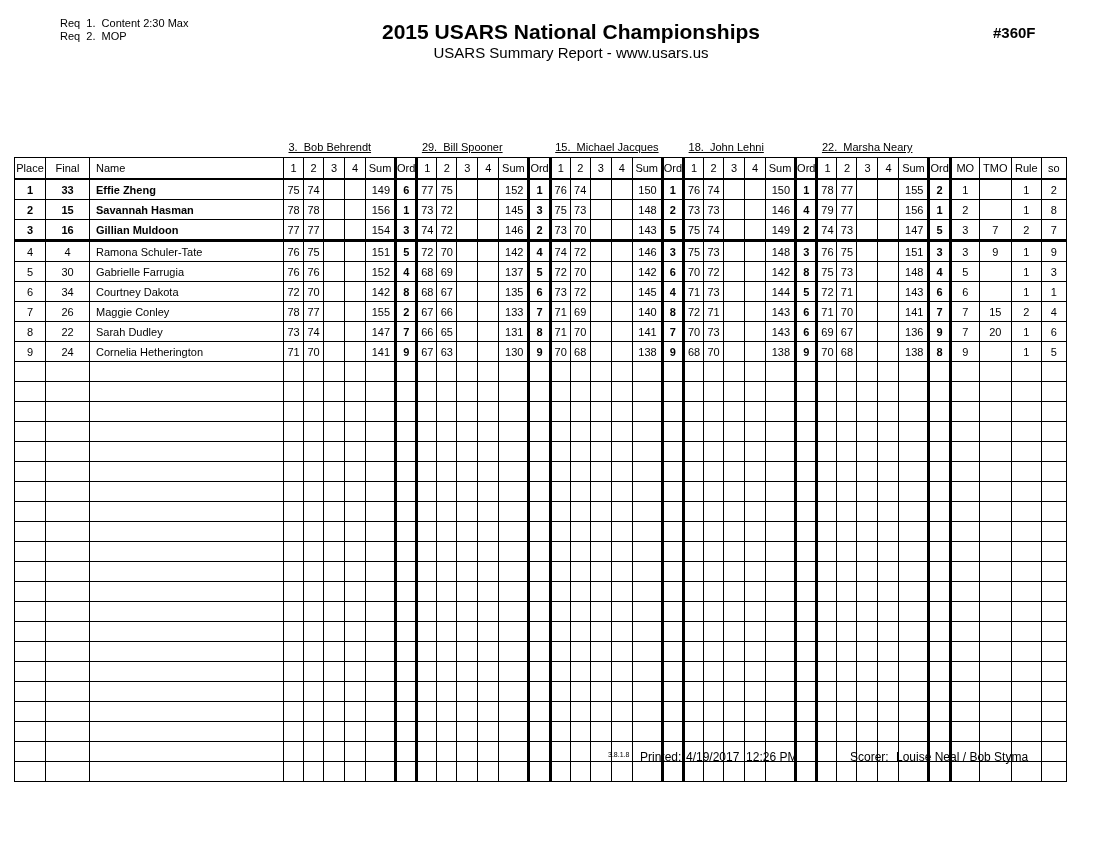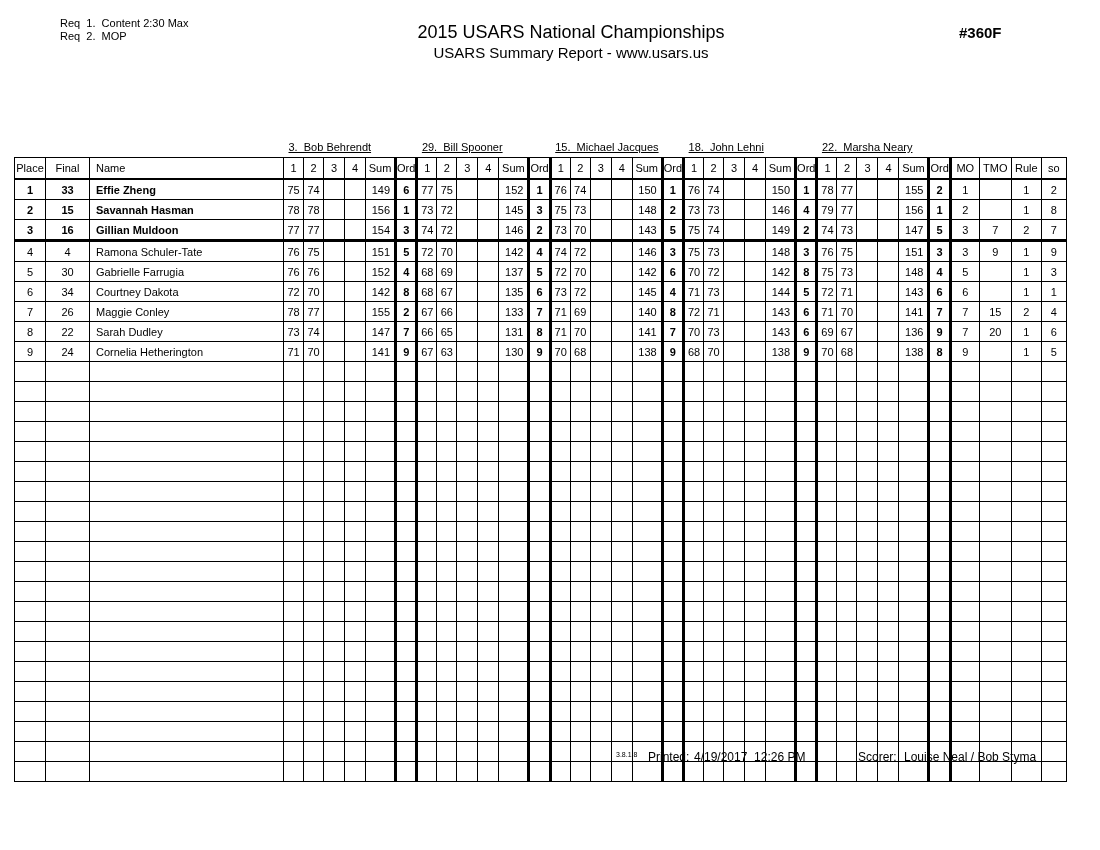--- a/index.html
+++ b/index.html
@@ -9,26 +9,26 @@
     font-family:"Liberation Sans",sans-serif;
     color:#000;
   }
   .pre{white-space:pre;margin-left:42px;}
 
   
   .req-block{position:absolute;left:18px;top:17px;font-size:11px;line-height:13px;}
 
   
   .title-block{position:absolute;left:0;top:22px;width:1100px;text-align:center;}
-  .title-block .t1{font-size:18px;font-weight:normal;line-height:20px;}
+  .title-block .t1{font-size:21px;font-weight:bold;line-height:20px;}
   .title-block .t2{font-size:14px;line-height:21px;}
   .title-block .t3{font-size:19px;font-weight:bold;line-height:23px;}
   .title-block .t4{font-size:15px;line-height:22px;}
 
-  .doc-number{position:absolute;left:959px;top:24px;font-size:15px;font-weight:bold;}
+  .doc-number{position:absolute;left:993px;top:24px;font-size:15px;font-weight:bold;}
 
   
   table{border-collapse:collapse;table-layout:fixed;position:absolute;left:14px;top:137px;}
   td,th{
     border:1px solid #000;
     font-family:"Liberation Sans",sans-serif;
     font-size:11px;font-weight:normal;
     padding:0;height:19px;
     text-align:center;vertical-align:middle;
     overflow:hidden;white-space:nowrap;
@@ -37,21 +37,21 @@
   td.judgebox{border:1px solid #000;text-align:left;padding-left:5px;white-space:pre;}
   tr.hdr-row th{border-bottom:2px solid #000;height:20px;}
   .name{text-align:left;padding-left:6px;}
   .sum{text-align:right;padding-right:4px;}
   .ordb{border-left:3px solid #000;border-right:3px solid #000;}
   .ord-val{font-weight:bold;}
   tr.sep td{border-bottom:3px solid #000;}
   tr.boldrow td.pl,tr.boldrow td.ct,tr.boldrow td.name{font-weight:bold;}
 
   
-  .footer{position:absolute;left:0;top:750px;width:960px;height:16px;font-size:12px;margin-left:8px;}
+  .footer{position:absolute;left:0;top:750px;width:960px;height:16px;font-size:12px;}
   .footer span{position:absolute;top:0;white-space:pre;}
   .footer .version{left:608px;top:1px;font-size:7px;}
   .footer .printed-label{left:640px;}
   .footer .printed-value{left:686px;}
   .footer .scorer-label{left:850px;}
   .footer .scorer-value{left:896px;}
 </style>
 </head>
 <body>
 

